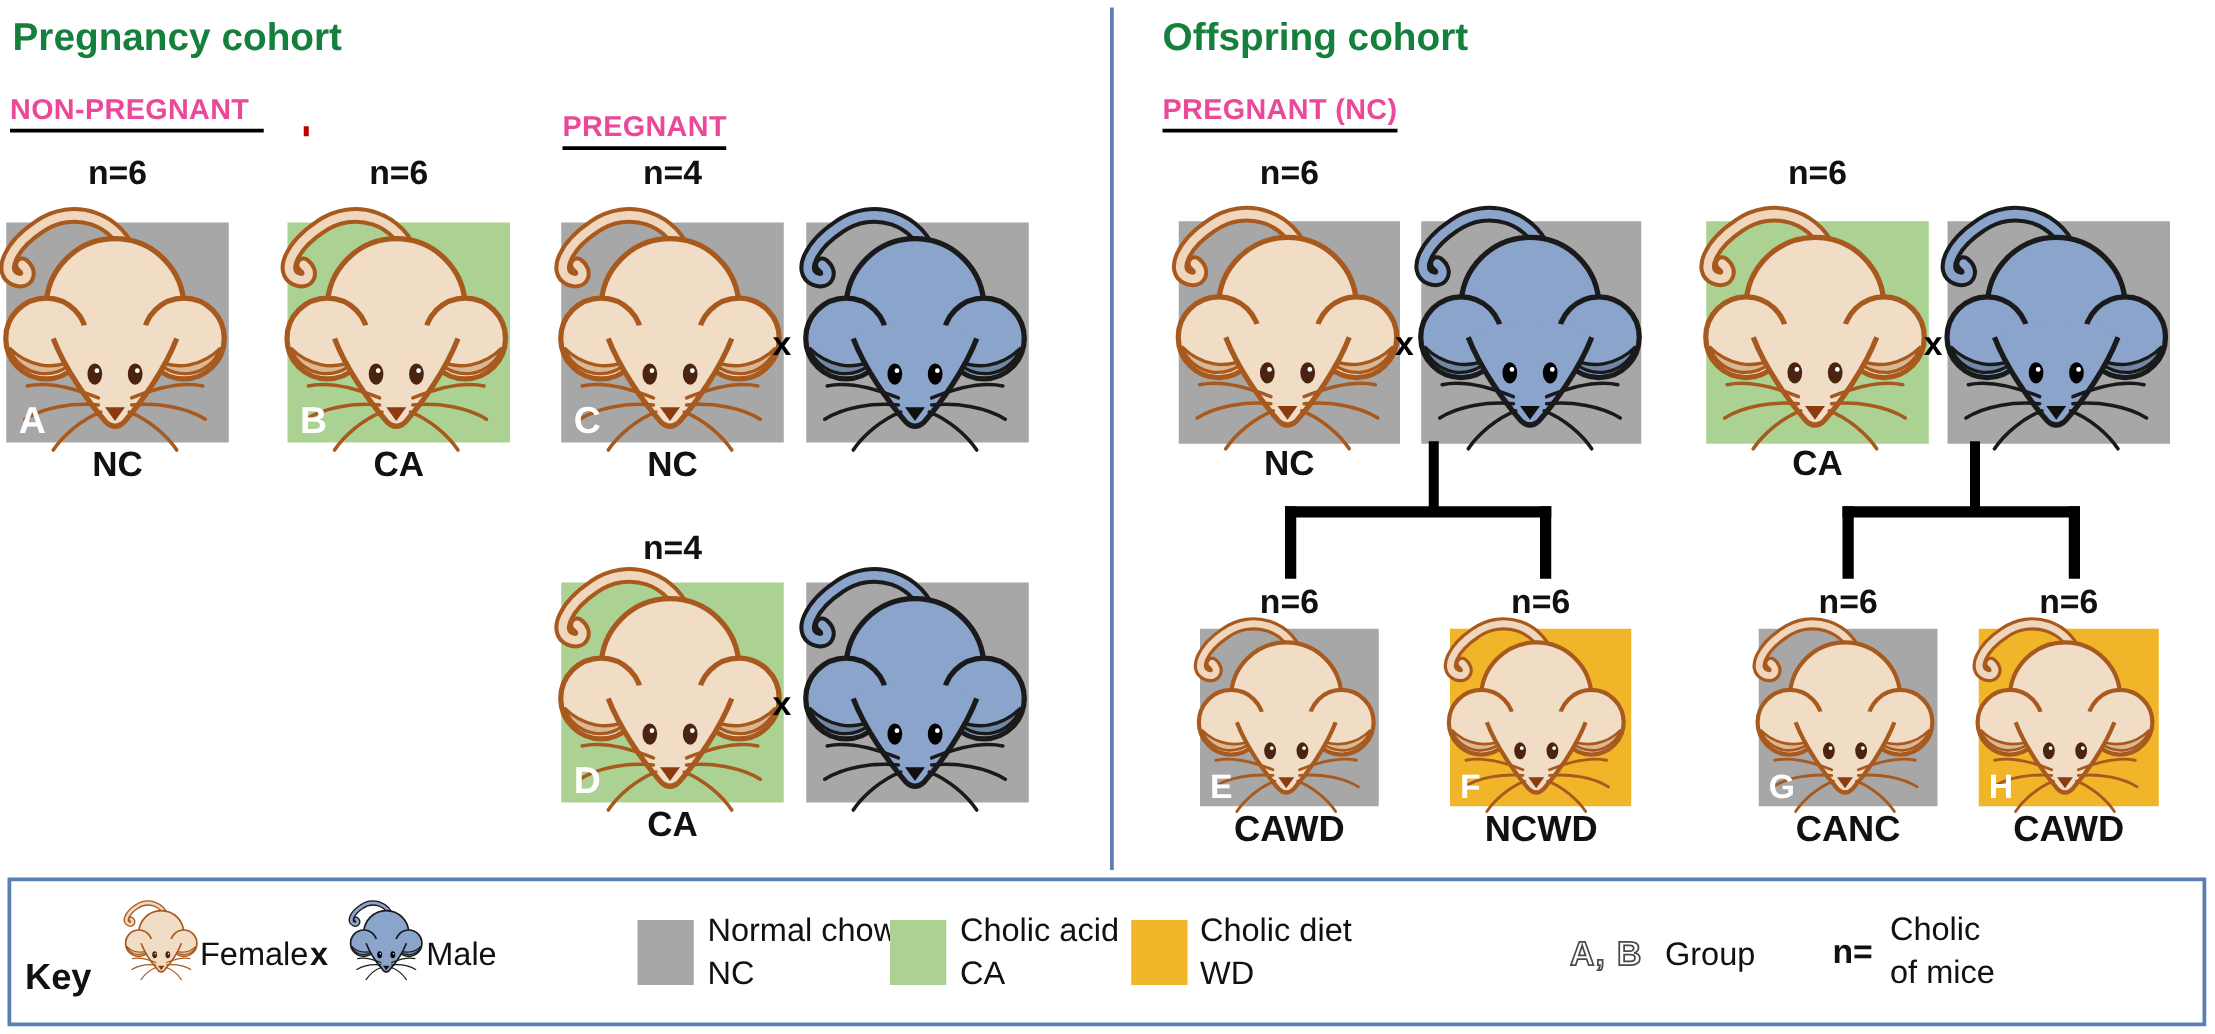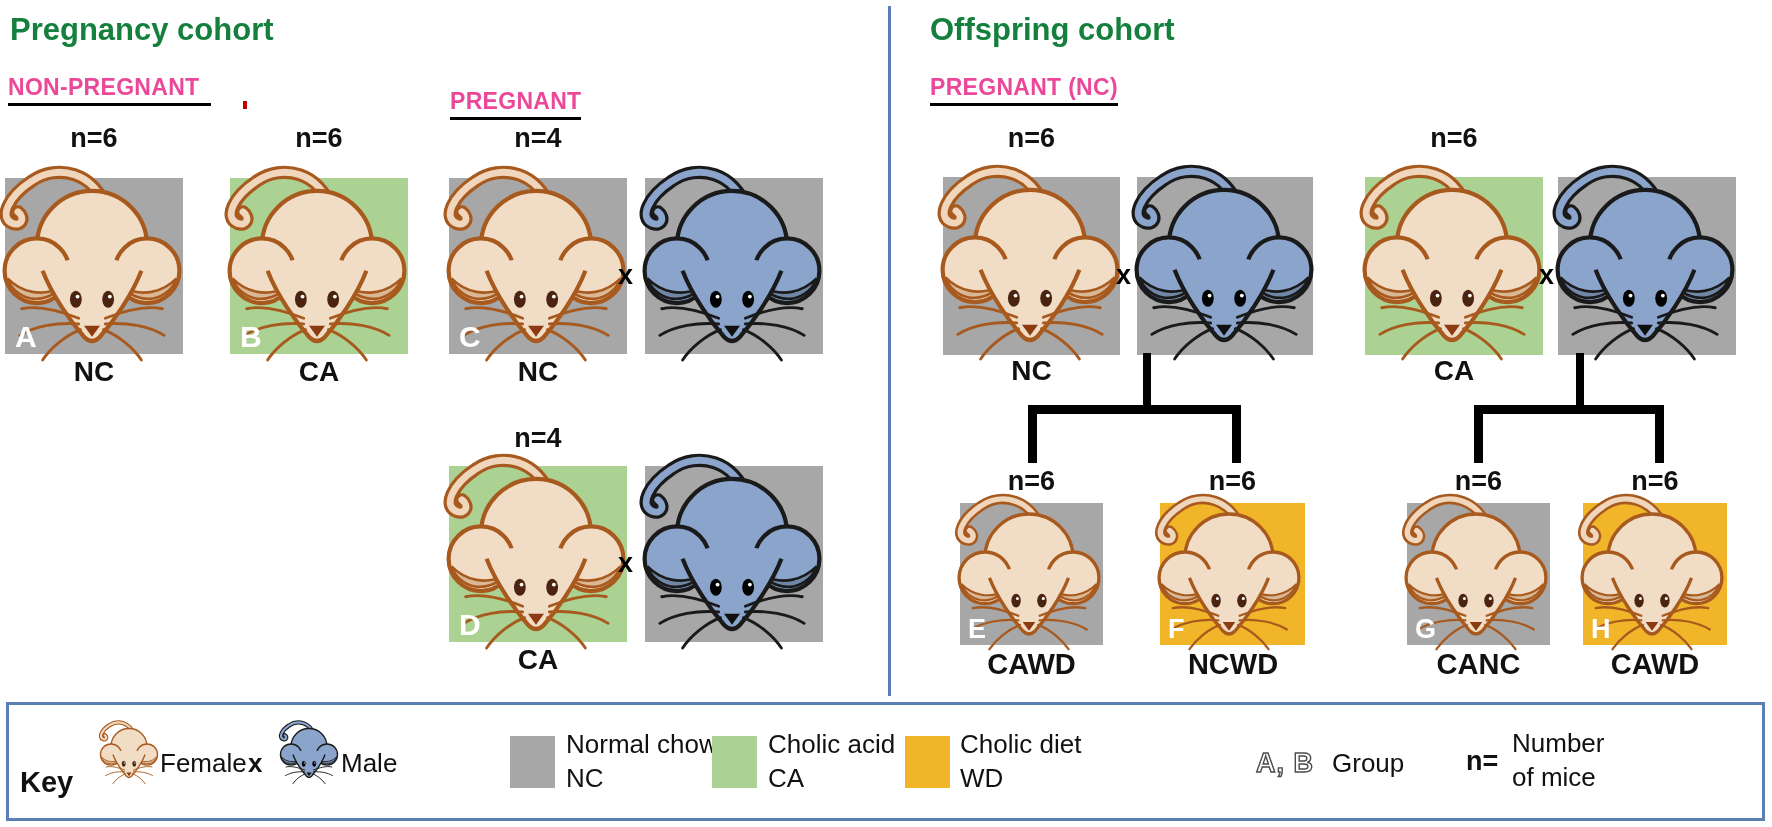--- a/index.html
+++ b/index.html
@@ -227,17 +227,17 @@
   <div class="ktext" style="left:960px;top:727px">
     <span style="display:block">Cholic diet</span>
     <span style="display:block">WD</span>
   </div>
 
   <div class="outline-letters" style="left:1256px;top:748px">A, B</div>
   <div class="ktext" style="left:1332px;top:746px">Group</div>
 
   <div class="ktext kbold" style="left:1466px;top:744px;font-size:27px">n=</div>
   <div class="ktext" style="left:1512px;top:726px">
-    <span style="display:block">Number</span>
+    <span style="display:block">Cholic</span>
     <span style="display:block">of mice</span>
   </div>
 
 </div>
 
 </body></html>

